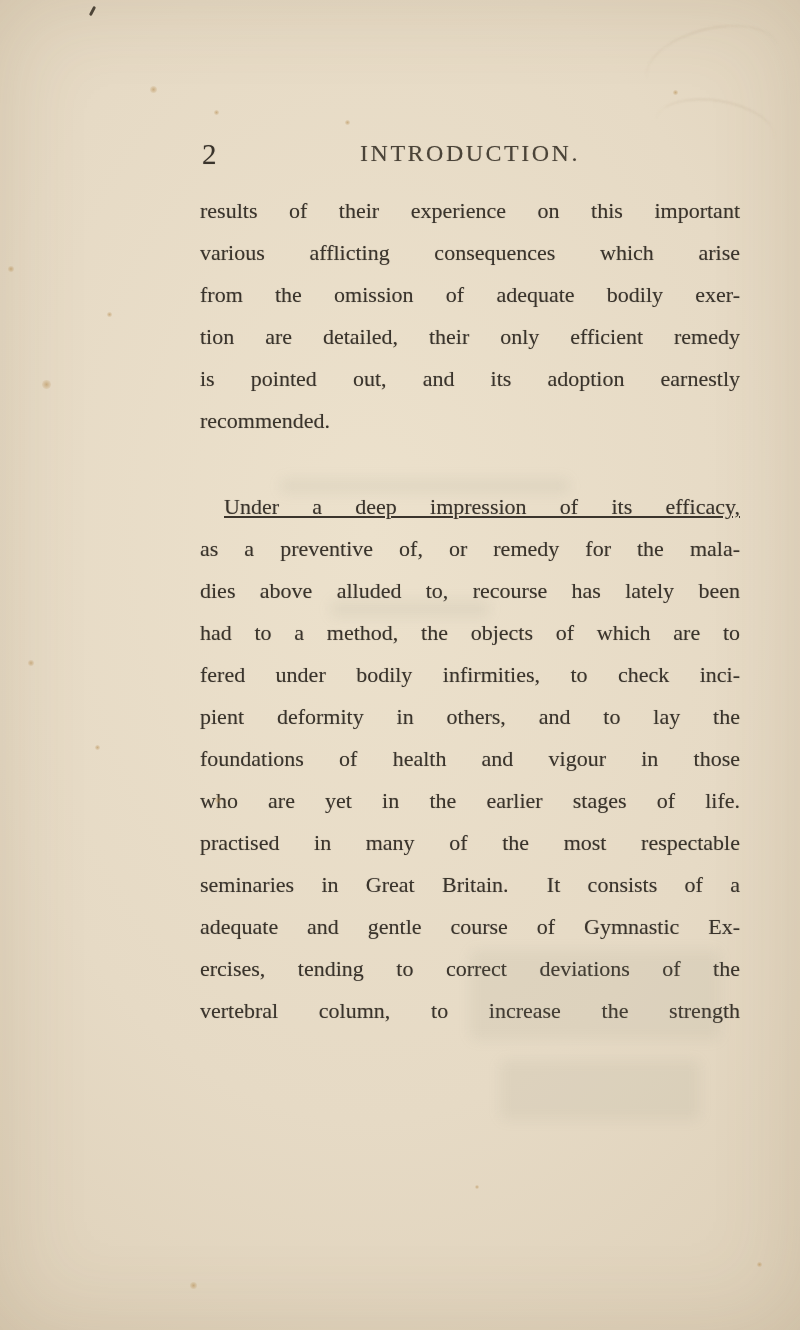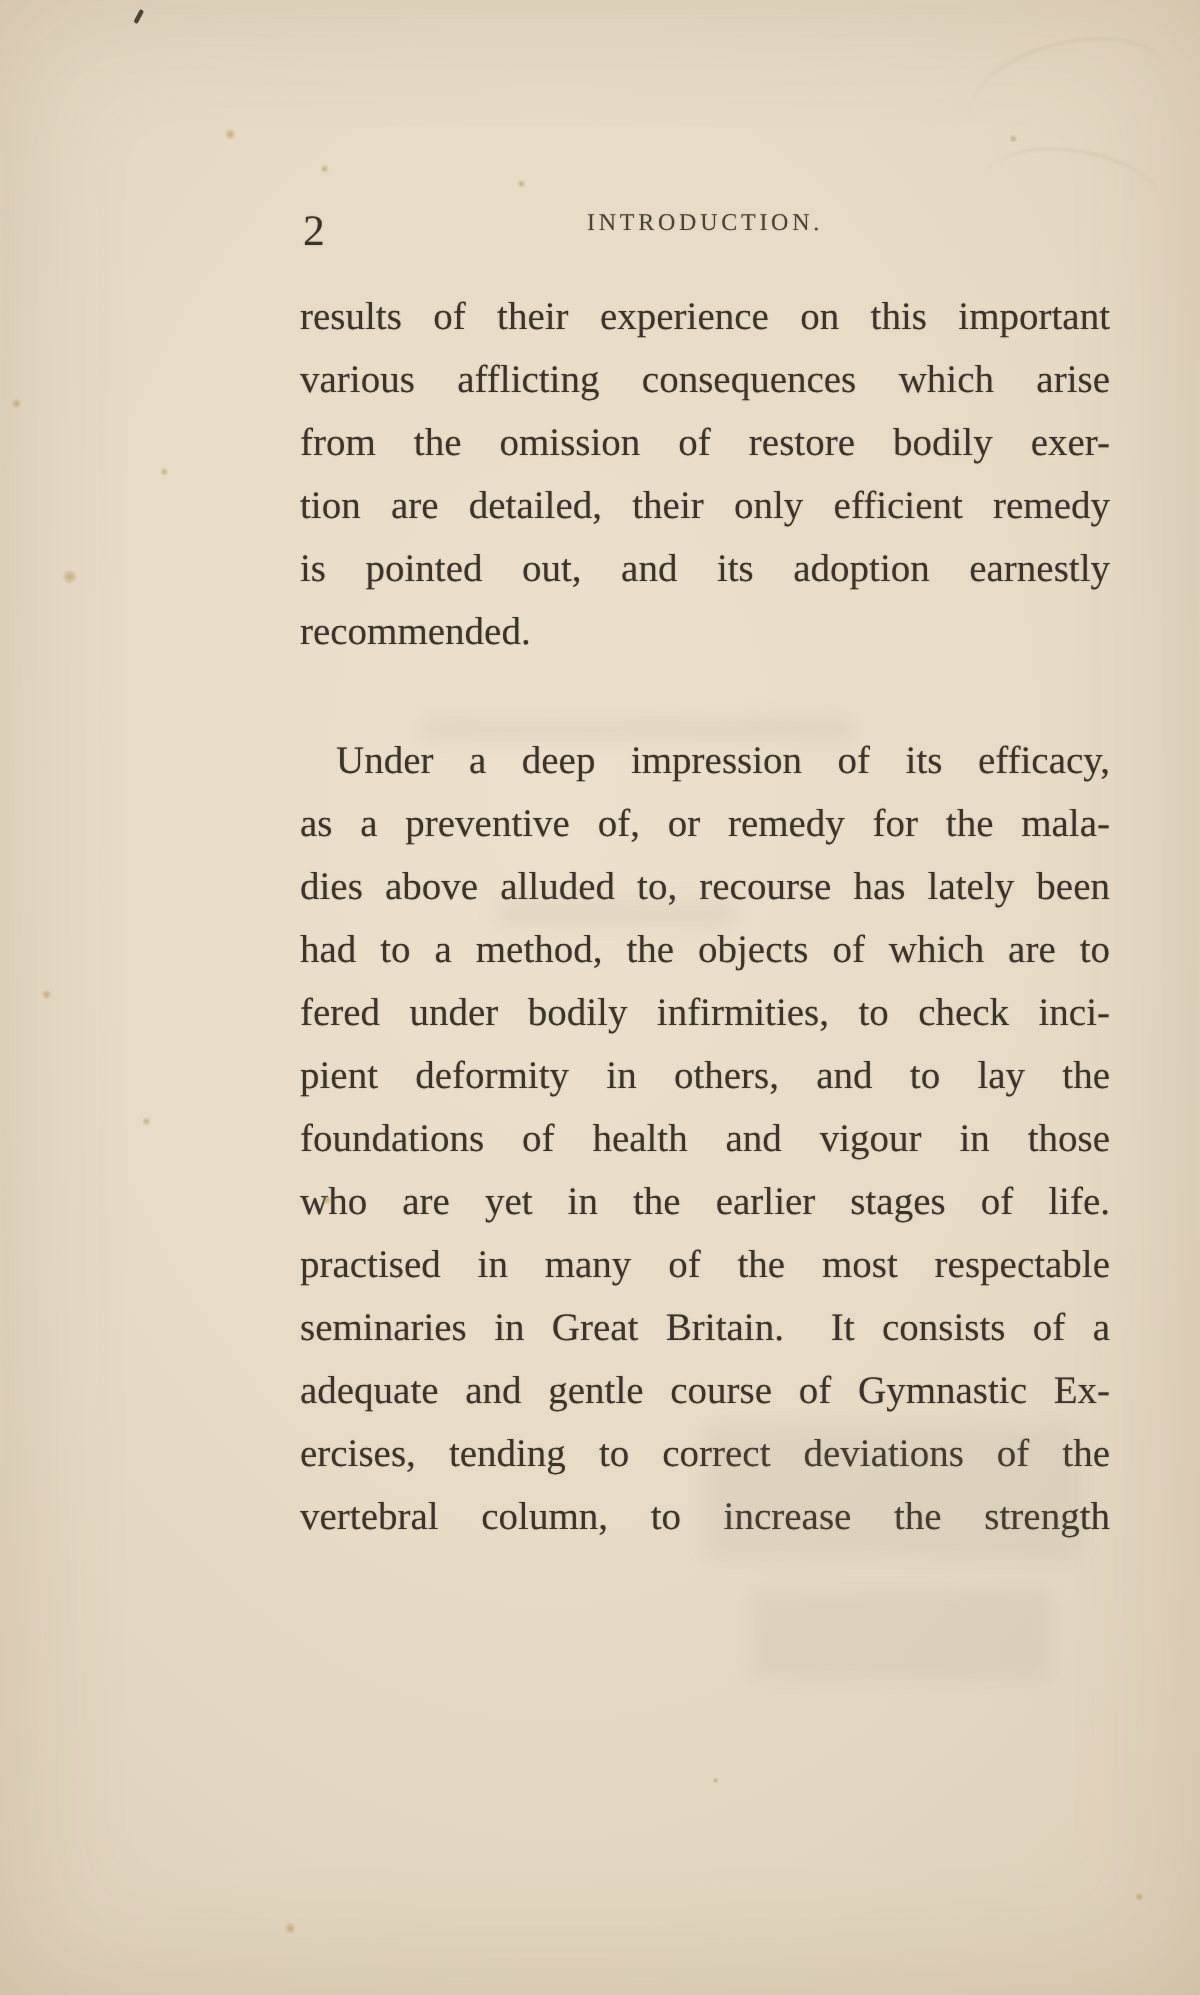--- a/index.html
+++ b/index.html
@@ -34,43 +34,43 @@
     position: absolute;
     left: 2px; top: 2px;
     font-size: 29px;
     color: var(--ink);
     text-shadow: 0 0 1px rgba(58,52,44,0.35);
   }
   .title {
     display: block;
     width: 100%;
     text-align: center;
-    font-size: 16px;
+    font-size: 24px;
     letter-spacing: 2.5px;
     padding-top: 4px;
     color: var(--ink-light);
     text-shadow: 0 0 1px rgba(58,52,44,0.3);
   }
   
   .textblock {
     position: absolute;
     top: 190px; left: 200px;
     width: 540px;
     color: var(--ink);
-    font-size: 26px;
+    font-size: 22px;
     line-height: 42px;
     text-shadow: 0 0 1px rgba(58,52,44,0.38);
   }
   .para2 { margin-top: 44px; }
   .line {
     text-align: justify;
     text-align-last: justify;
   }
   .line.short { text-align-last: left; }
-  .line.indent { text-indent: 24px; }
+  .line.indent { text-indent: 24px; text-decoration: underline; }
   
   .spot {
     position: absolute;
     border-radius: 50%;
     background: radial-gradient(circle, rgba(178,136,74,0.55) 0%, rgba(190,152,96,0.25) 55%, rgba(190,152,96,0) 100%);
   }
   .mark {
     position: absolute;
     background: #4d4538;
     border-radius: 2px;
@@ -97,21 +97,21 @@
 
   <div class="header">
     <span class="pagenum">2</span>
     <span class="title">INTRODUCTION.</span>
   </div>
 
   <div class="textblock">
     <div class="para">
       <div class="line">results of their experience on this important</div>
       <div class="line">various afflicting consequences which arise</div>
-      <div class="line">from the omission of restore bodily exer-</div>
+      <div class="line">from the omission of adequate bodily exer-</div>
       <div class="line">tion are detailed, their only efficient remedy</div>
       <div class="line">is pointed out, and its adoption earnestly</div>
       <div class="line short">recommended.</div>
     </div>
     <div class="para para2">
       <div class="line indent">Under a deep impression of its efficacy,</div>
       <div class="line">as a preventive of, or remedy for the mala-</div>
       <div class="line">dies above alluded to, recourse has lately been</div>
       <div class="line">had to a method, the objects of which are to</div>
       <div class="line">fered under bodily infirmities, to check inci-</div>

